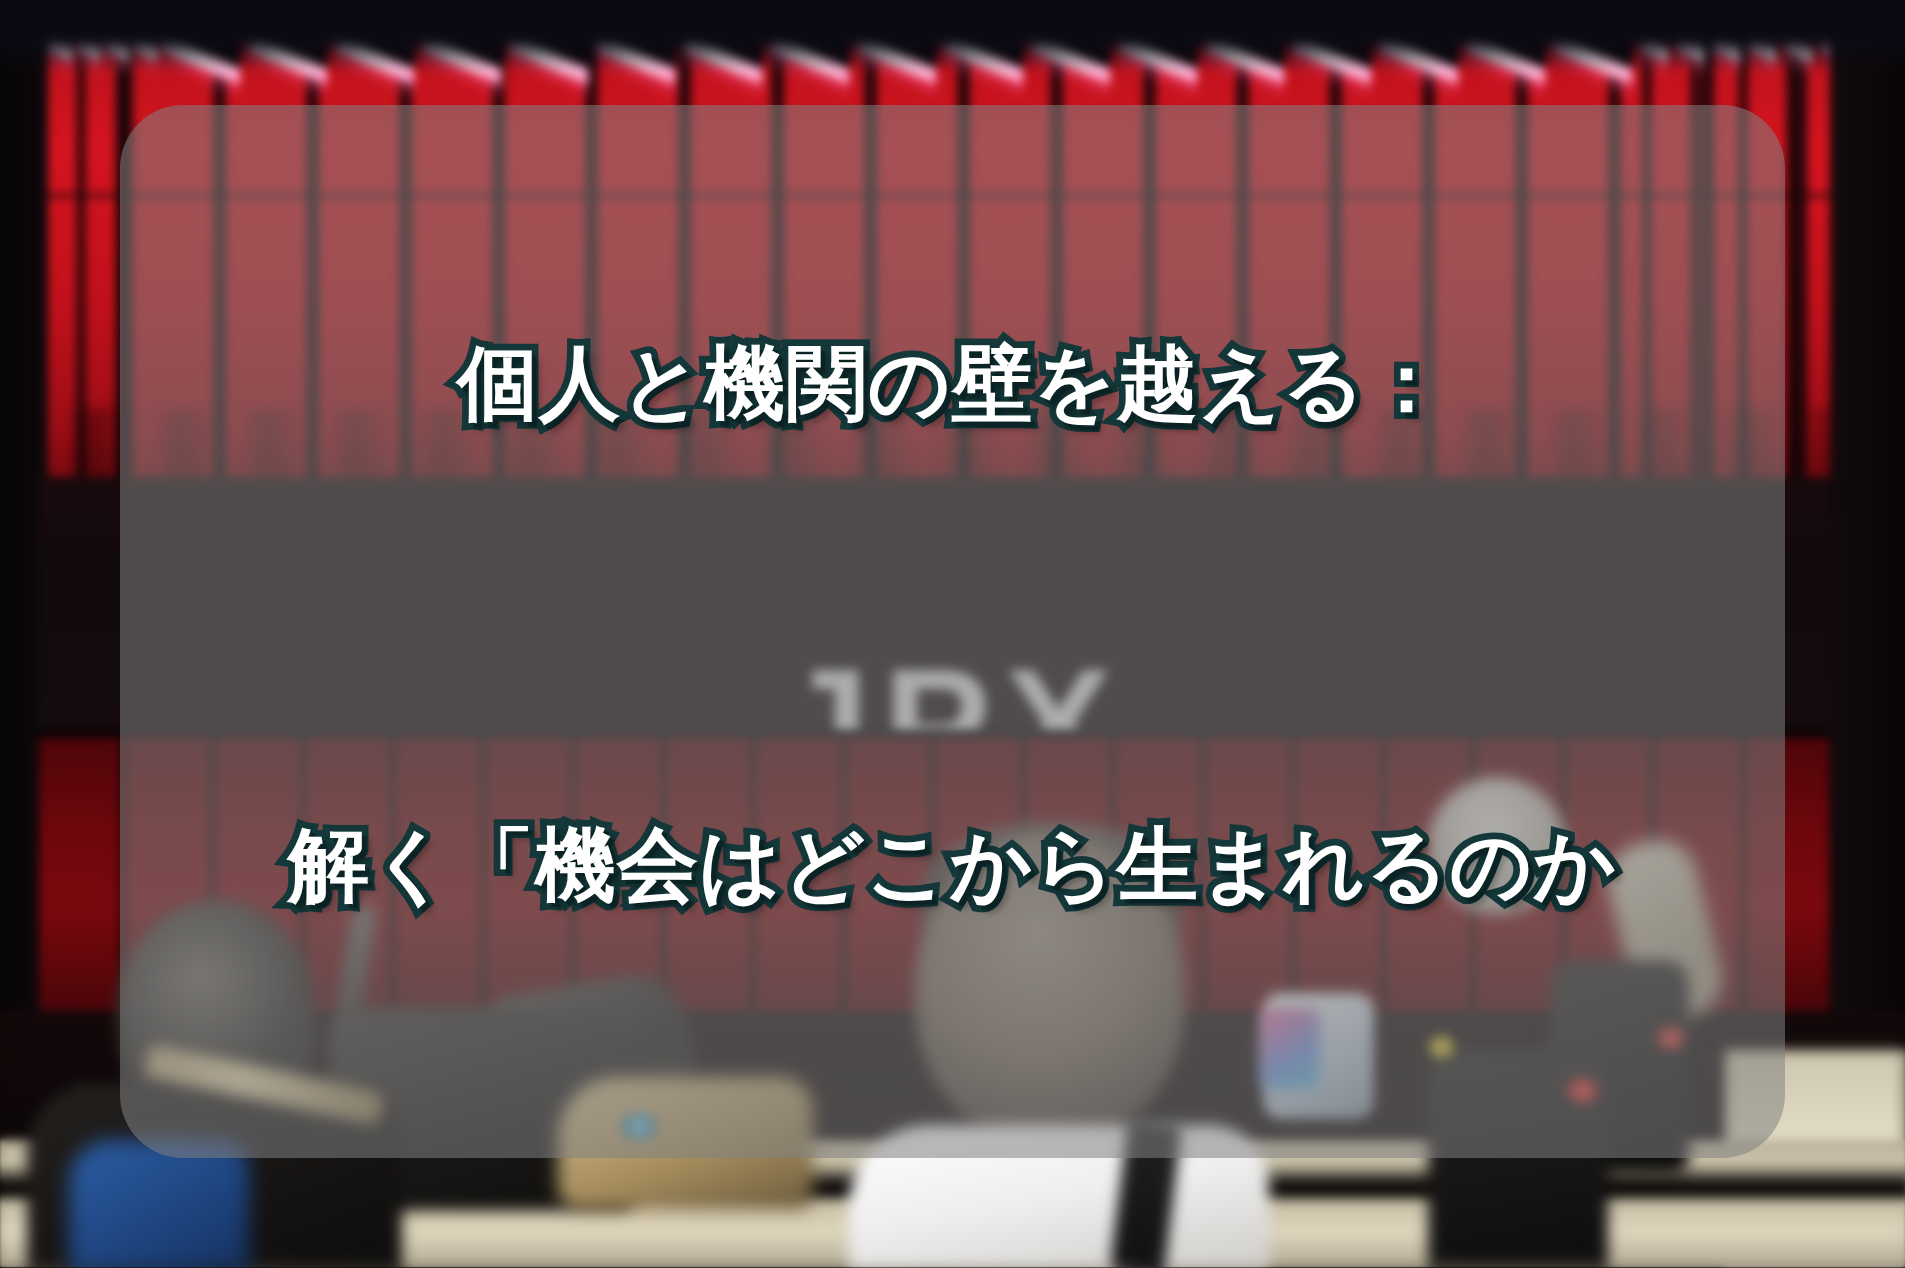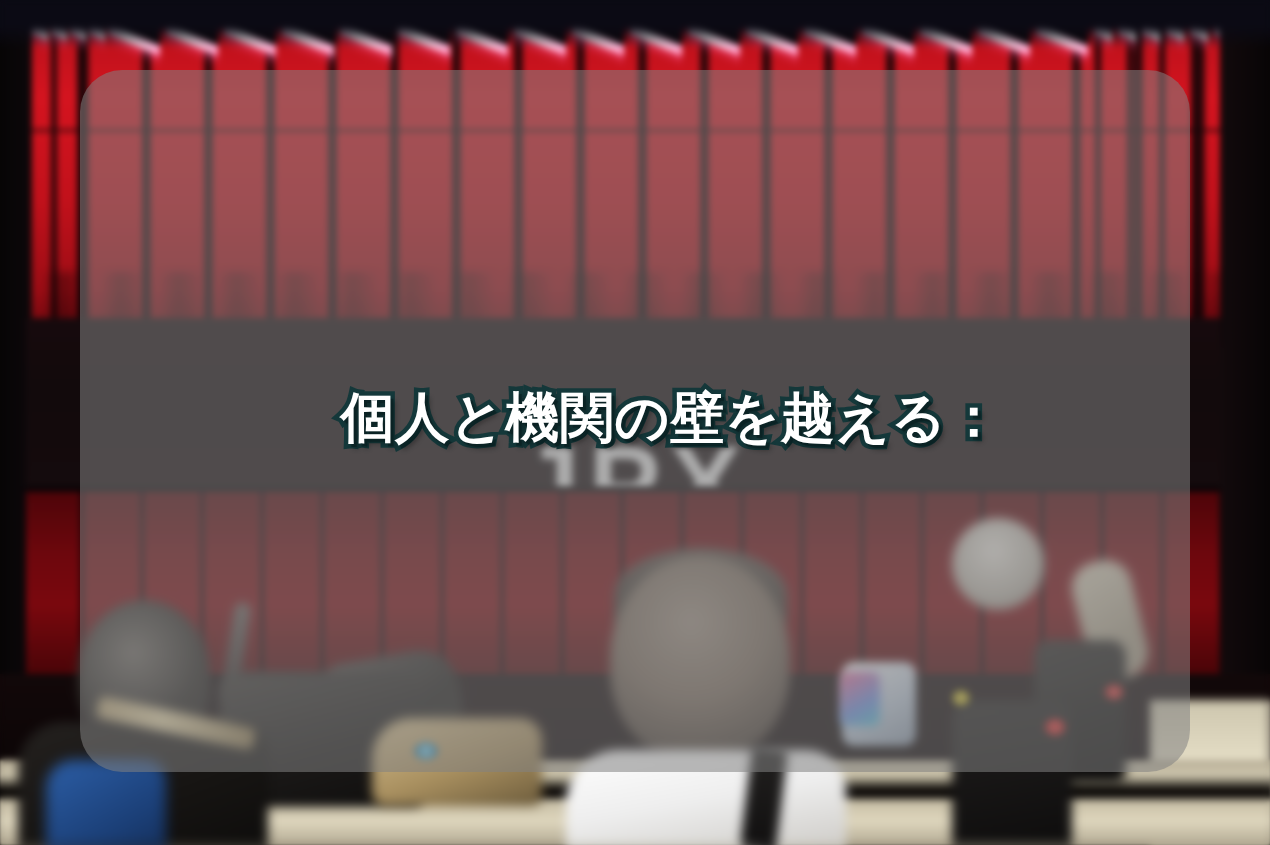--- a/index.html
+++ b/index.html
@@ -318,21 +318,20 @@
 
   
   .title-block{
     position:absolute;
     left:80px; top:70px;
     width:1110px; height:702px;
     display:flex; flex-direction:column;
     justify-content:space-around;
     align-items:center;
     padding:26px 10px 34px;
-    margin-left:36px;
   }
   .title-line{
     width:100%;
     text-align:center;
     color:#ffffff;
     font-weight:bold;
     font-size:56px;
     line-height:1.16;
     letter-spacing:0.5px;
     white-space:nowrap;
@@ -437,15 +436,16 @@
     <div class="person r-dot-red2"></div>
     <div class="person r-dot-yellow"></div>
 
     <div class="photo-blur"></div>
   </div>
 
   <div class="overlay-card"></div>
 
   <div class="title-block">
     <div class="title-line l1">個人と機関の壁を越える：</div>
+    <div class="title-line l3">解く「機会はどこから生まれるのか</div>
   </div>
 
 </div>
 
 </body></html>

